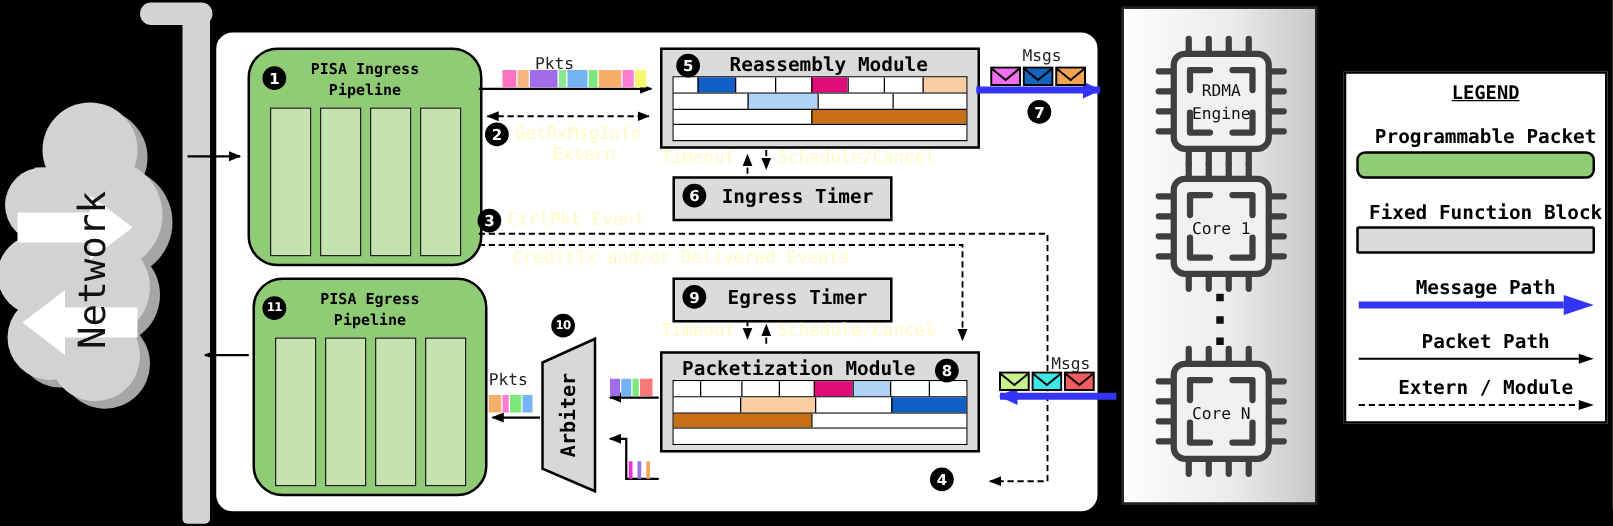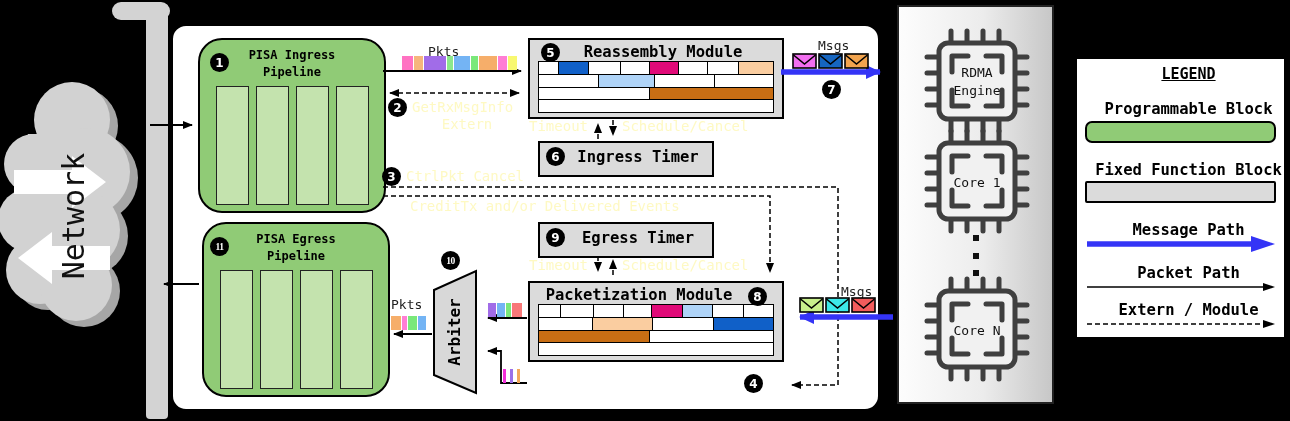--- a/index.html
+++ b/index.html
@@ -25,21 +25,21 @@
   
   .dtable{position:absolute;display:flex;flex-direction:column;background:#fff;border:1.7px solid #000;}
   .trow{flex:1;display:flex;}
   .trow + .trow{border-top:1.7px solid #000;}
   .tcell{height:100%;box-sizing:border-box;}
   .tcell + .tcell{border-left:1.7px solid #000;}
   
   .badge{position:absolute;width:19px;height:19px;border-radius:50%;background:#000;color:#fff;
          display:flex;align-items:center;justify-content:center;
          font-family:"DejaVu Sans",sans-serif;font-weight:700;font-size:12px;z-index:9;}
-  .badge.wide{font-size:9.5px;letter-spacing:-0.5px;font-family:Liberation Serif, serif;}
+  .badge.wide{font-size:9.5px;letter-spacing:-0.5px;}
   
   .lbl{position:absolute;font-size:14px;color:#fef9c3;white-space:nowrap;z-index:8;}
   .lbl.small{font-size:13px;color:#222;}
   
   .sq-row{position:absolute;display:flex;gap:1px;align-items:flex-end;z-index:8;}
   .sq{display:block;height:14px;}
   .env-row{position:absolute;display:flex;gap:1px;z-index:8;}
   
   .lg-label{position:absolute;left:16px;right:0;text-align:center;font-weight:700;font-size:15.5px;white-space:nowrap;}
   .lg-swatch{position:absolute;left:8px;right:8px;height:18px;border:2px solid #000;}
@@ -264,21 +264,21 @@
   <div class="badge" style="left:541px;top:43px">5</div>
   <div class="badge" style="left:546px;top:147px">6</div>
   <div class="badge" style="left:822px;top:80px">7</div>
   <div class="badge" style="left:748px;top:287px">8</div>
   <div class="badge" style="left:546px;top:228px">9</div>
   <div class="badge wide" style="left:441px;top:251px">10</div>
 
   <div class="lbl small" style="left:428px;top:44px">Pkts</div>
   <div class="lbl" style="left:412px;top:99px">GetRxMsgInfo</div>
   <div class="lbl" style="left:412px;top:116px;width:110px;text-align:center">Extern</div>
-  <div class="lbl" style="left:406px;top:168px">CtrlPkt Cancel</div>
+  <div class="lbl" style="left:406px;top:168px">CtrlPkt Event</div>
   <div class="lbl" style="left:410px;top:198px">CreditTx and/or Delivered Events</div>
   <div class="lbl" style="left:529px;top:118px">Timeout</div>
   <div class="lbl" style="left:622px;top:118px">Schedule/Cancel</div>
   <div class="lbl" style="left:529px;top:257px">Timeout</div>
   <div class="lbl" style="left:622px;top:257px">Schedule/Cancel</div>
   <div class="lbl small" style="left:818px;top:38px">Msgs</div>
   <div class="lbl small" style="left:841px;top:284px">Msgs</div>
   <div class="lbl small" style="left:391px;top:297px">Pkts</div>
 
   <div class="sq-row" style="left:402px;top:56px">
@@ -334,21 +334,21 @@
         <polyline points="1.5,2 12.5,11 23.5,2" fill="none" stroke="#000" stroke-width="1.6"></polyline>
       </svg>
       <svg width="25" height="16" viewBox="0 0 25 16">
         <rect x="1" y="1" width="23" height="14" fill="#f25c5c" stroke="#000" stroke-width="1.6"></rect>
         <polyline points="1.5,2 12.5,11 23.5,2" fill="none" stroke="#000" stroke-width="1.6"></polyline>
       </svg>
     </div>
 
   <div class="abs legend-box" style="z-index:4">
     <div class="lg-label" style="top:6px;font-size:15px;text-decoration:underline">LEGEND</div>
-    <div class="lg-label" style="top:41px">Programmable Block</div>
+    <div class="lg-label" style="top:41px">Programmable Packet</div>
     <div class="lg-swatch" style="top:62px;background:#90cb76;border-radius:7px"></div>
     <div class="lg-label" style="top:102px">Fixed Function Block</div>
     <div class="lg-swatch" style="top:122px;background:#dbdbdb;border-radius:2px"></div>
     <div class="lg-label" style="top:162px">Message Path</div>
     <svg class="abs" style="left:6px;top:176px" width="196" height="18">
       <line x1="4" y1="9" x2="168" y2="9" stroke="#3434f6" stroke-width="5.5"></line>
       <polygon points="168,1 192,9 168,17" fill="#3434f6"></polygon>
     </svg>
     <div class="lg-label" style="top:205px">Packet Path</div>
     <svg class="abs" style="left:6px;top:219px" width="196" height="18">

